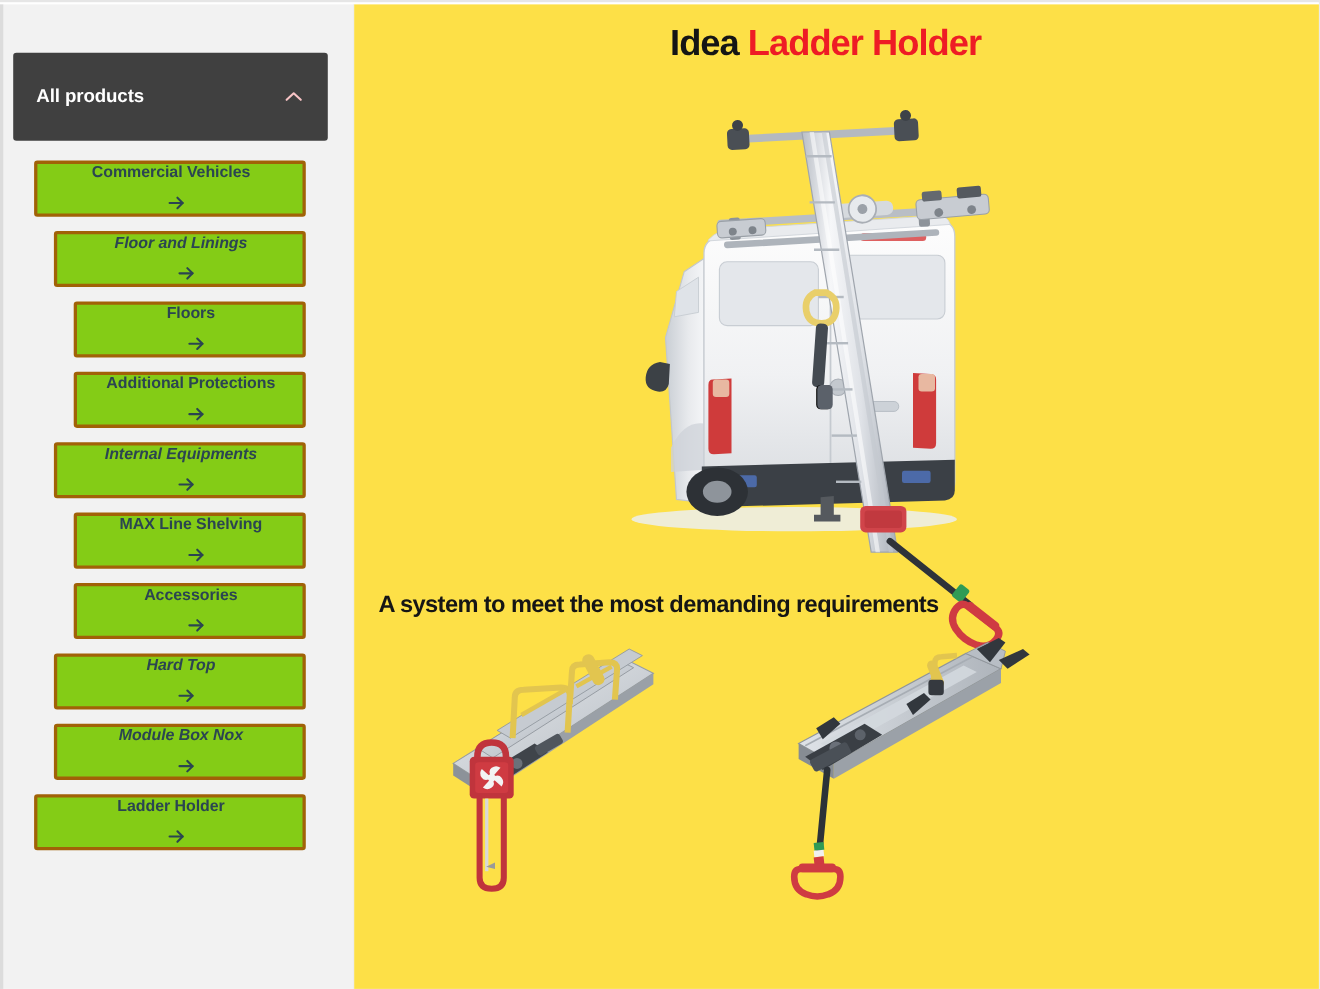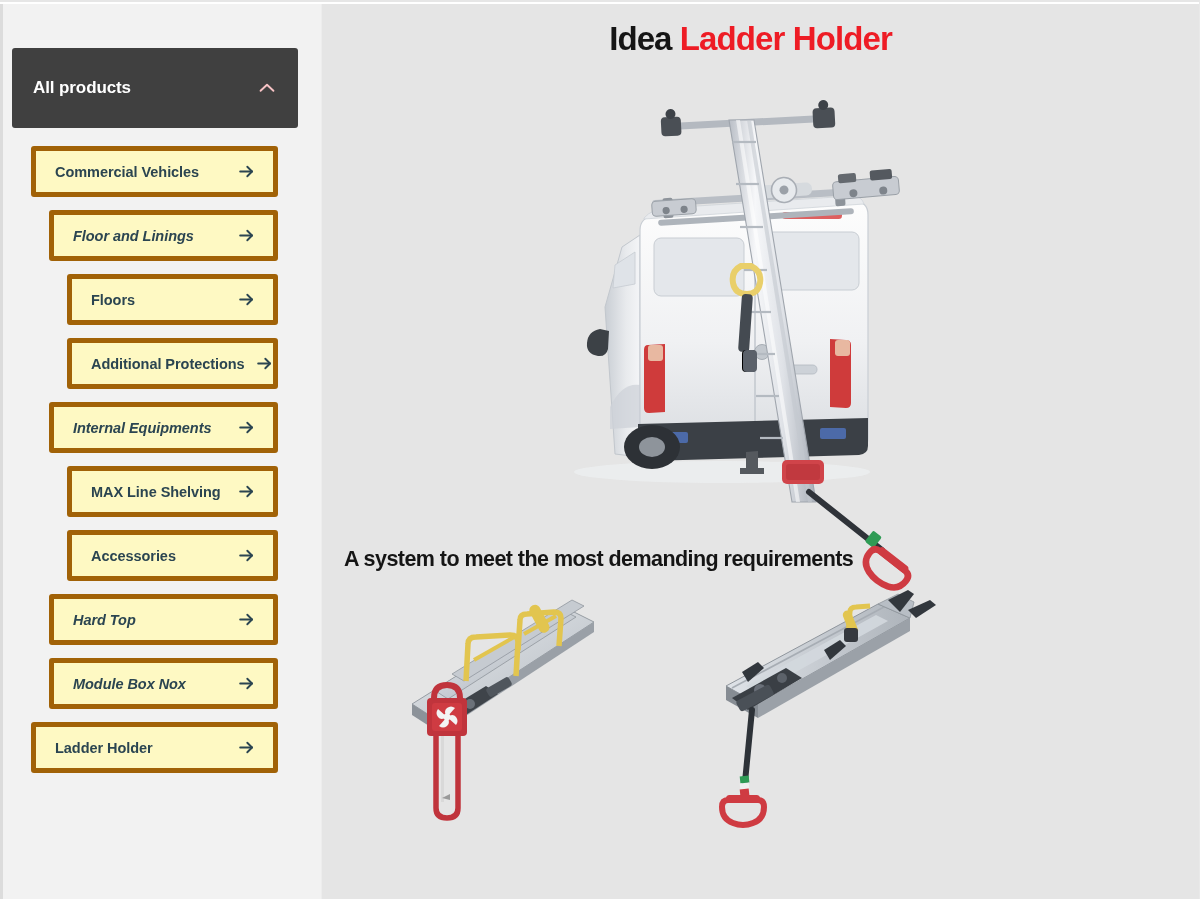--- a/index.html
+++ b/index.html
@@ -68,32 +68,33 @@
   }
   .chevron-up svg { display: block; }
 
   .nav-list {
     margin-top: 18px;
     padding-bottom: 20px;
   }
 
   .nav-item {
     position: relative;
-    background: #fef9c3;
-    border: 5px solid #a16207;
+    background: #84cc16;
+    border: 3px solid #a16207;
     border-radius: 3px;
     height: 51px;
     margin-bottom: 13px;
     margin-right: 43px;
     display: flex;
     align-items: center;
     justify-content: space-between;
     padding-left: 19px;
     padding-right: 17px;
     cursor: pointer;
+    flex-direction: column;
   }
 
   .nav-item.level-1 { margin-left: 28px; }
   .nav-item.level-2 { margin-left: 46px; font-style: italic; }
   .nav-item.level-3 { margin-left: 64px; }
 
   .nav-label {
     color: #2b4551;
     font-size: 14.5px;
     font-weight: bold;
@@ -109,21 +110,21 @@
   }
   .arrow-right svg { display: block; }
 
   
   .main {
     position: absolute;
     left: 322px;
     top: 2px;
     width: 877px;
     height: 895px;
-    background: #e5e5e5;
+    background: #fde047;
     overflow: hidden;
   }
 
   .page-title {
     text-align: center;
     font-size: 33px;
     font-weight: bold;
     letter-spacing: -0.9px;
     margin-top: 16px;
     white-space: nowrap;
@@ -134,21 +135,20 @@
 
   .hero-figure {
     position: relative;
     width: 877px;
     height: 475px;
     margin-top: 4px;
   }
 
   .section-heading {
     margin-left: 22px;
-    margin-top: 10px;
     font-size: 21.5px;
     font-weight: bold;
     color: #151515;
     letter-spacing: -0.55px;
     white-space: nowrap;
   }
 
   .product-row {
     position: relative;
     margin-top: 14px;

